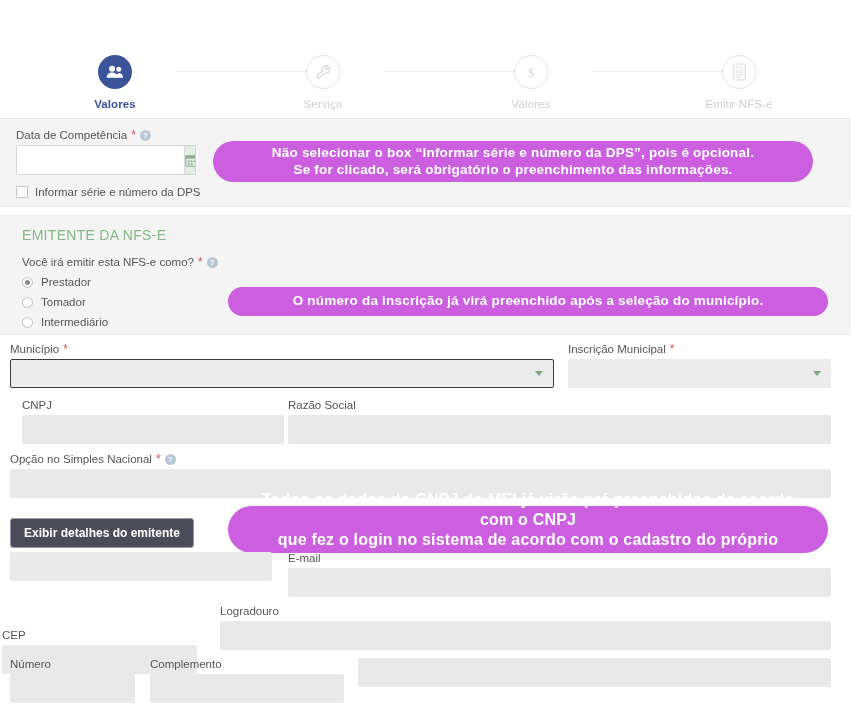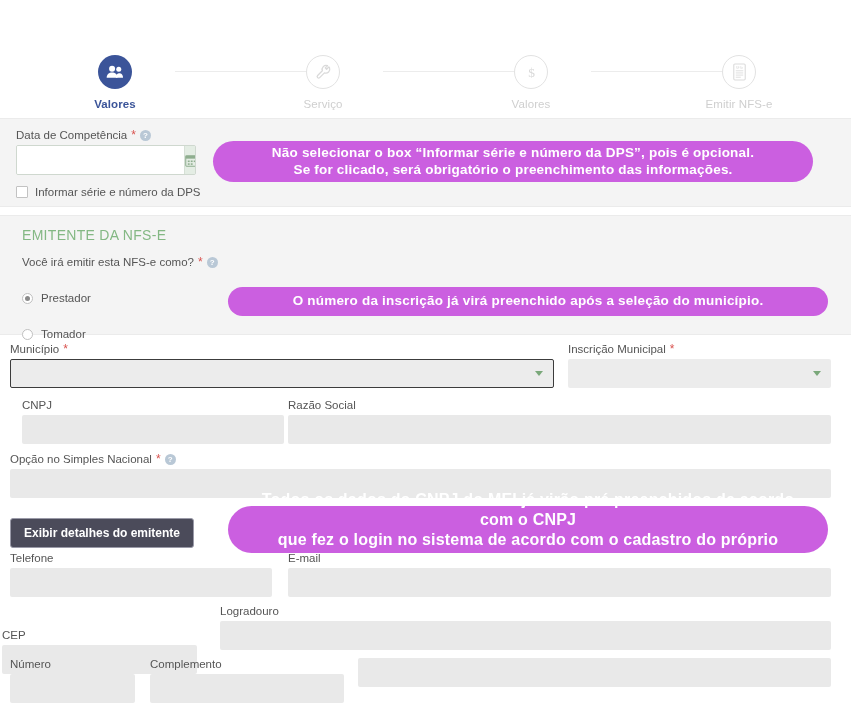--- a/index.html
+++ b/index.html
@@ -170,21 +170,21 @@
     font-size: 14px;
     letter-spacing: .3px;
     margin-bottom: 13px;
   }
   .radiorow {
     display: flex;
     align-items: center;
     gap: 8px;
     font-size: 11.5px;
     color: #555;
-    margin-top: 24px;
+    margin-top: 8px;
   }
   .radio {
     width: 11px; height: 11px;
     border-radius: 50%;
     border: 1px solid #c0c0c0;
     background: #ffffff;
     box-sizing: border-box;
     position: relative;
   }
   .radio.checked::after {
@@ -386,21 +386,20 @@
   </div>
   <div class="input-disabled"></div>
 </div>
 
 <button class="btn-dark" style="position:absolute; left:10px; top:518px;">Exibir detalhes do emitente</button>
 
 <div class="callout" style="left:228px; top:506px; width:600px; height:47px; font-size:16px; white-space:pre-line;">Todos os dados do CNPJ do MEI já virão pré preenchidos de acordo com o CNPJ
 que fez o login no sistema de acordo com o cadastro do próprio contribuinte.</div>
 
 <div class="field" style="left:10px; top:552px; width:262px;">
-  <div class="fieldlabel">Telefone</div>
   <div class="input-disabled"></div>
 </div>
 
 <div class="field" style="left:288px; top:552px; width:543px;">
   <div class="fieldlabel">E-mail</div>
   <div class="input-disabled"></div>
 </div>
 
 <div class="field" style="left:2px; top:605px; width:195px;margin-top:24px;">
   <div class="fieldlabel">CEP</div>

